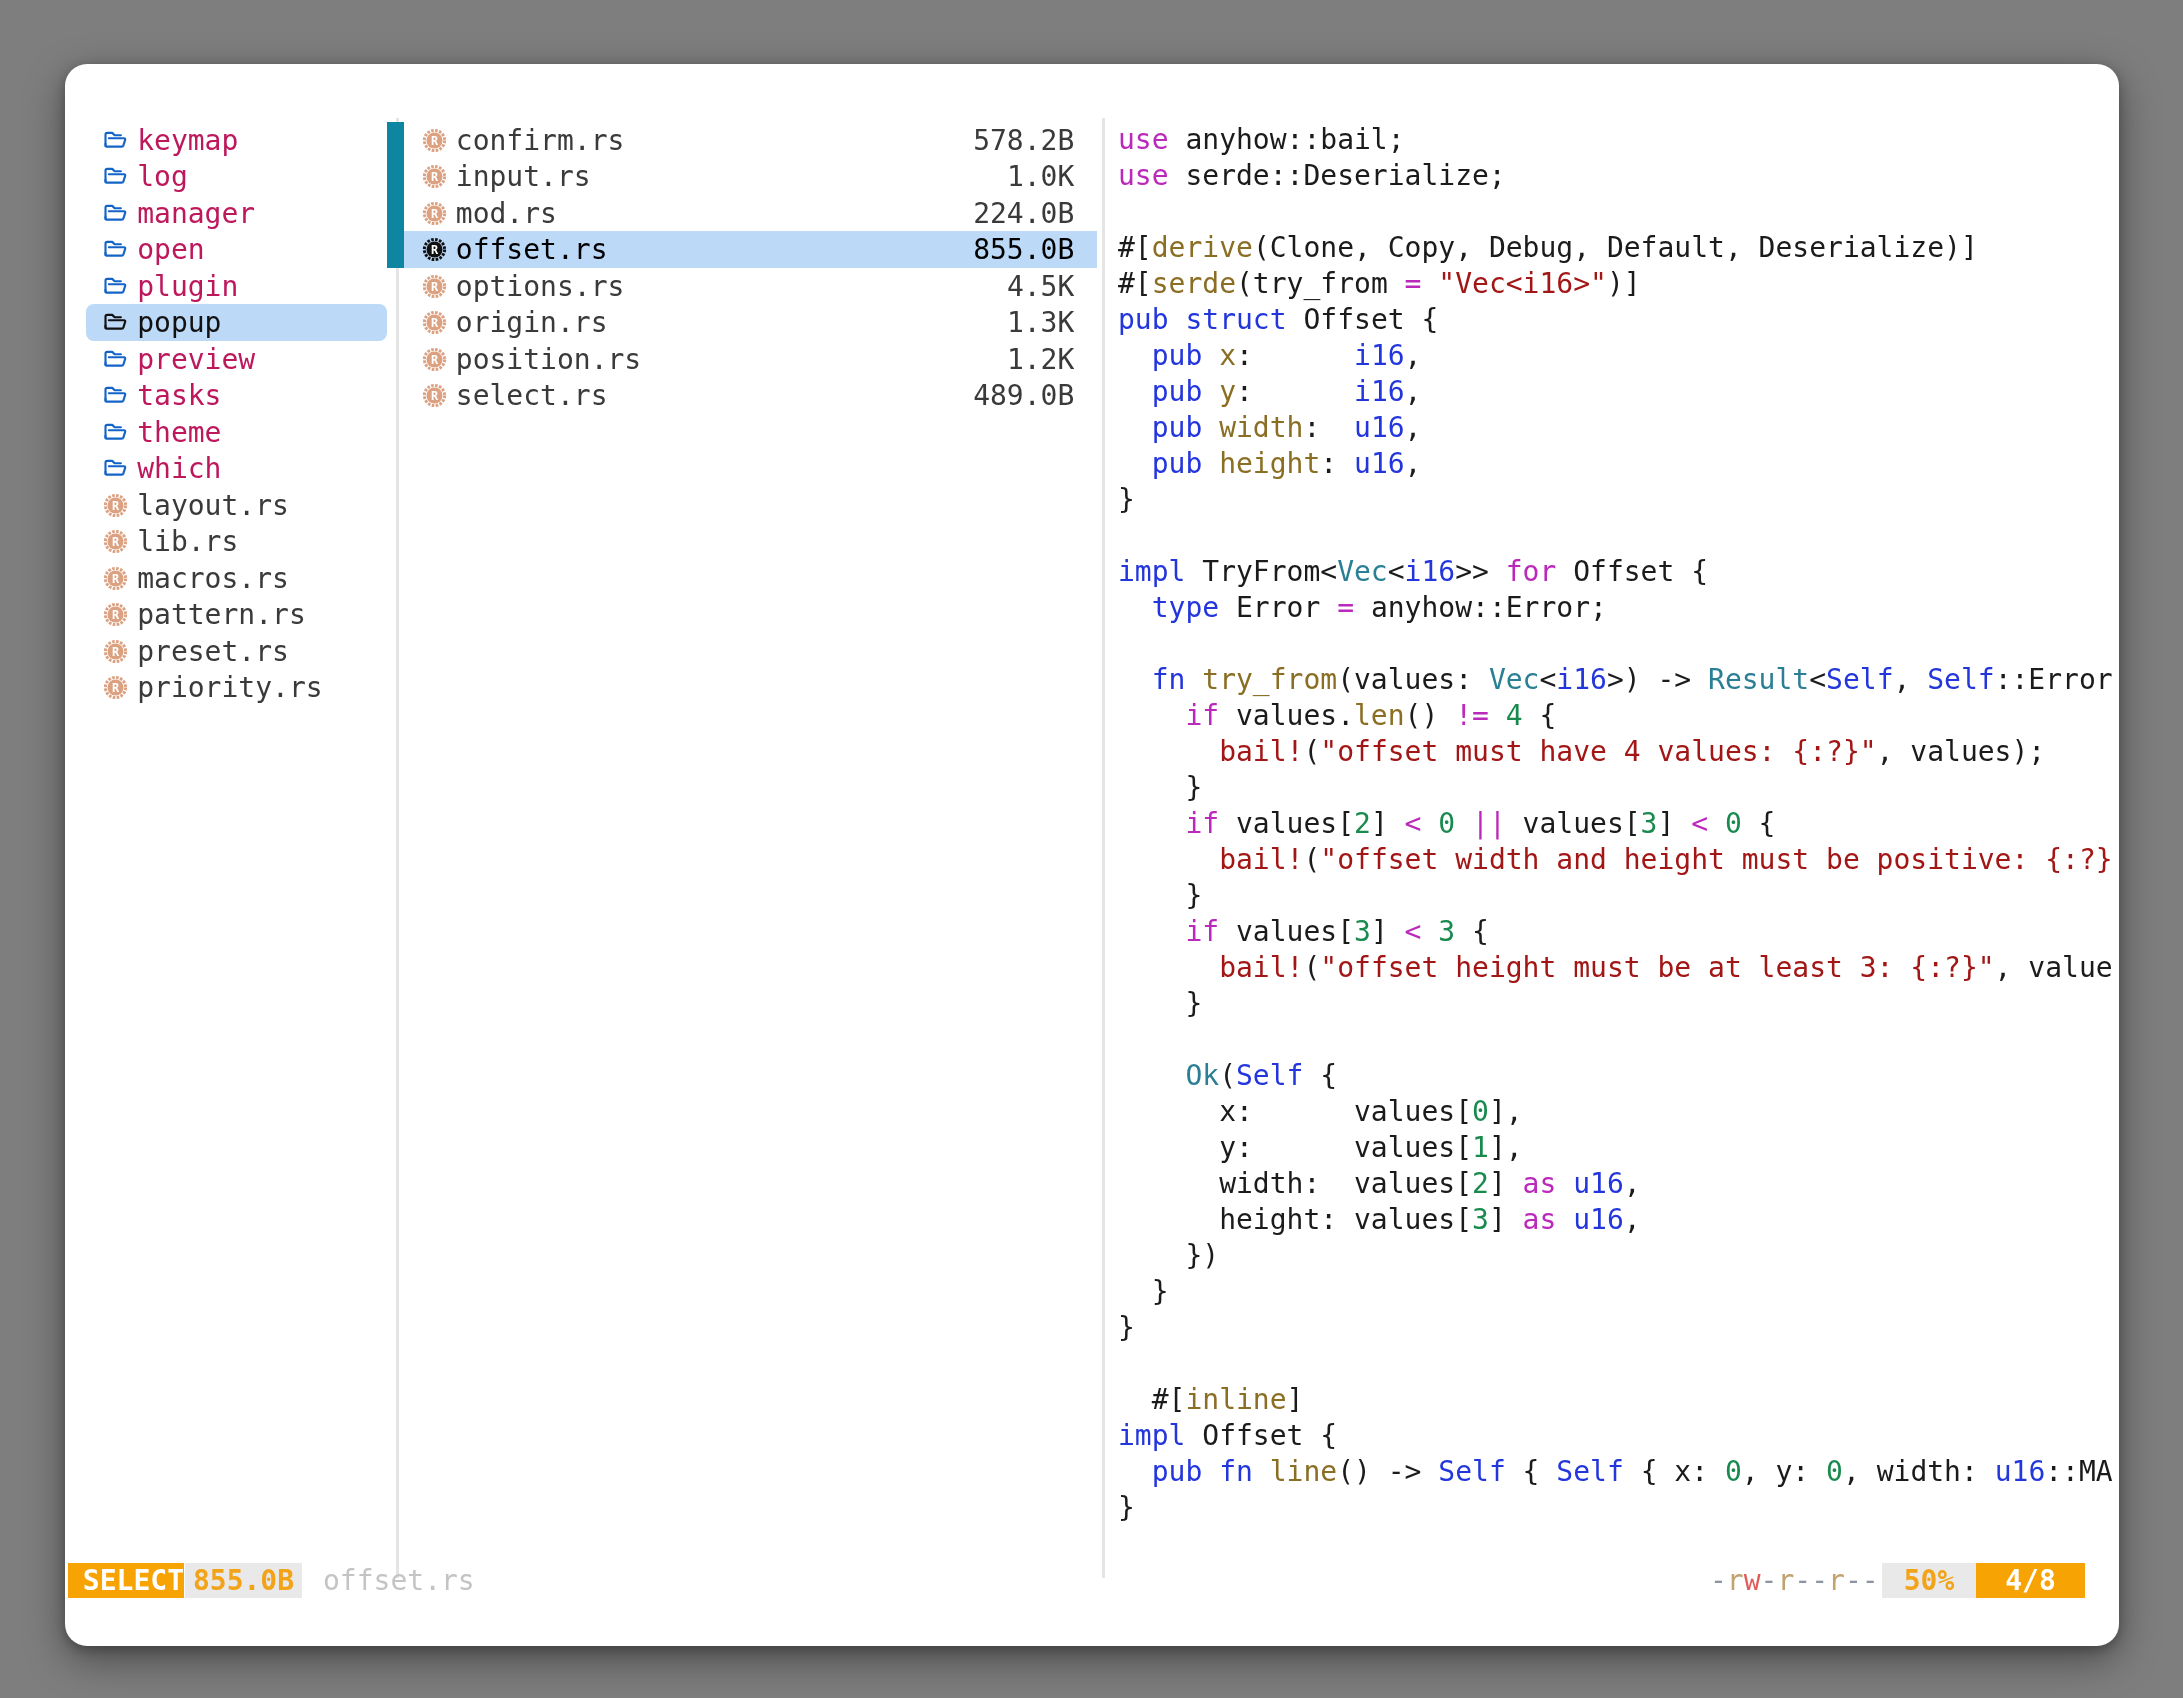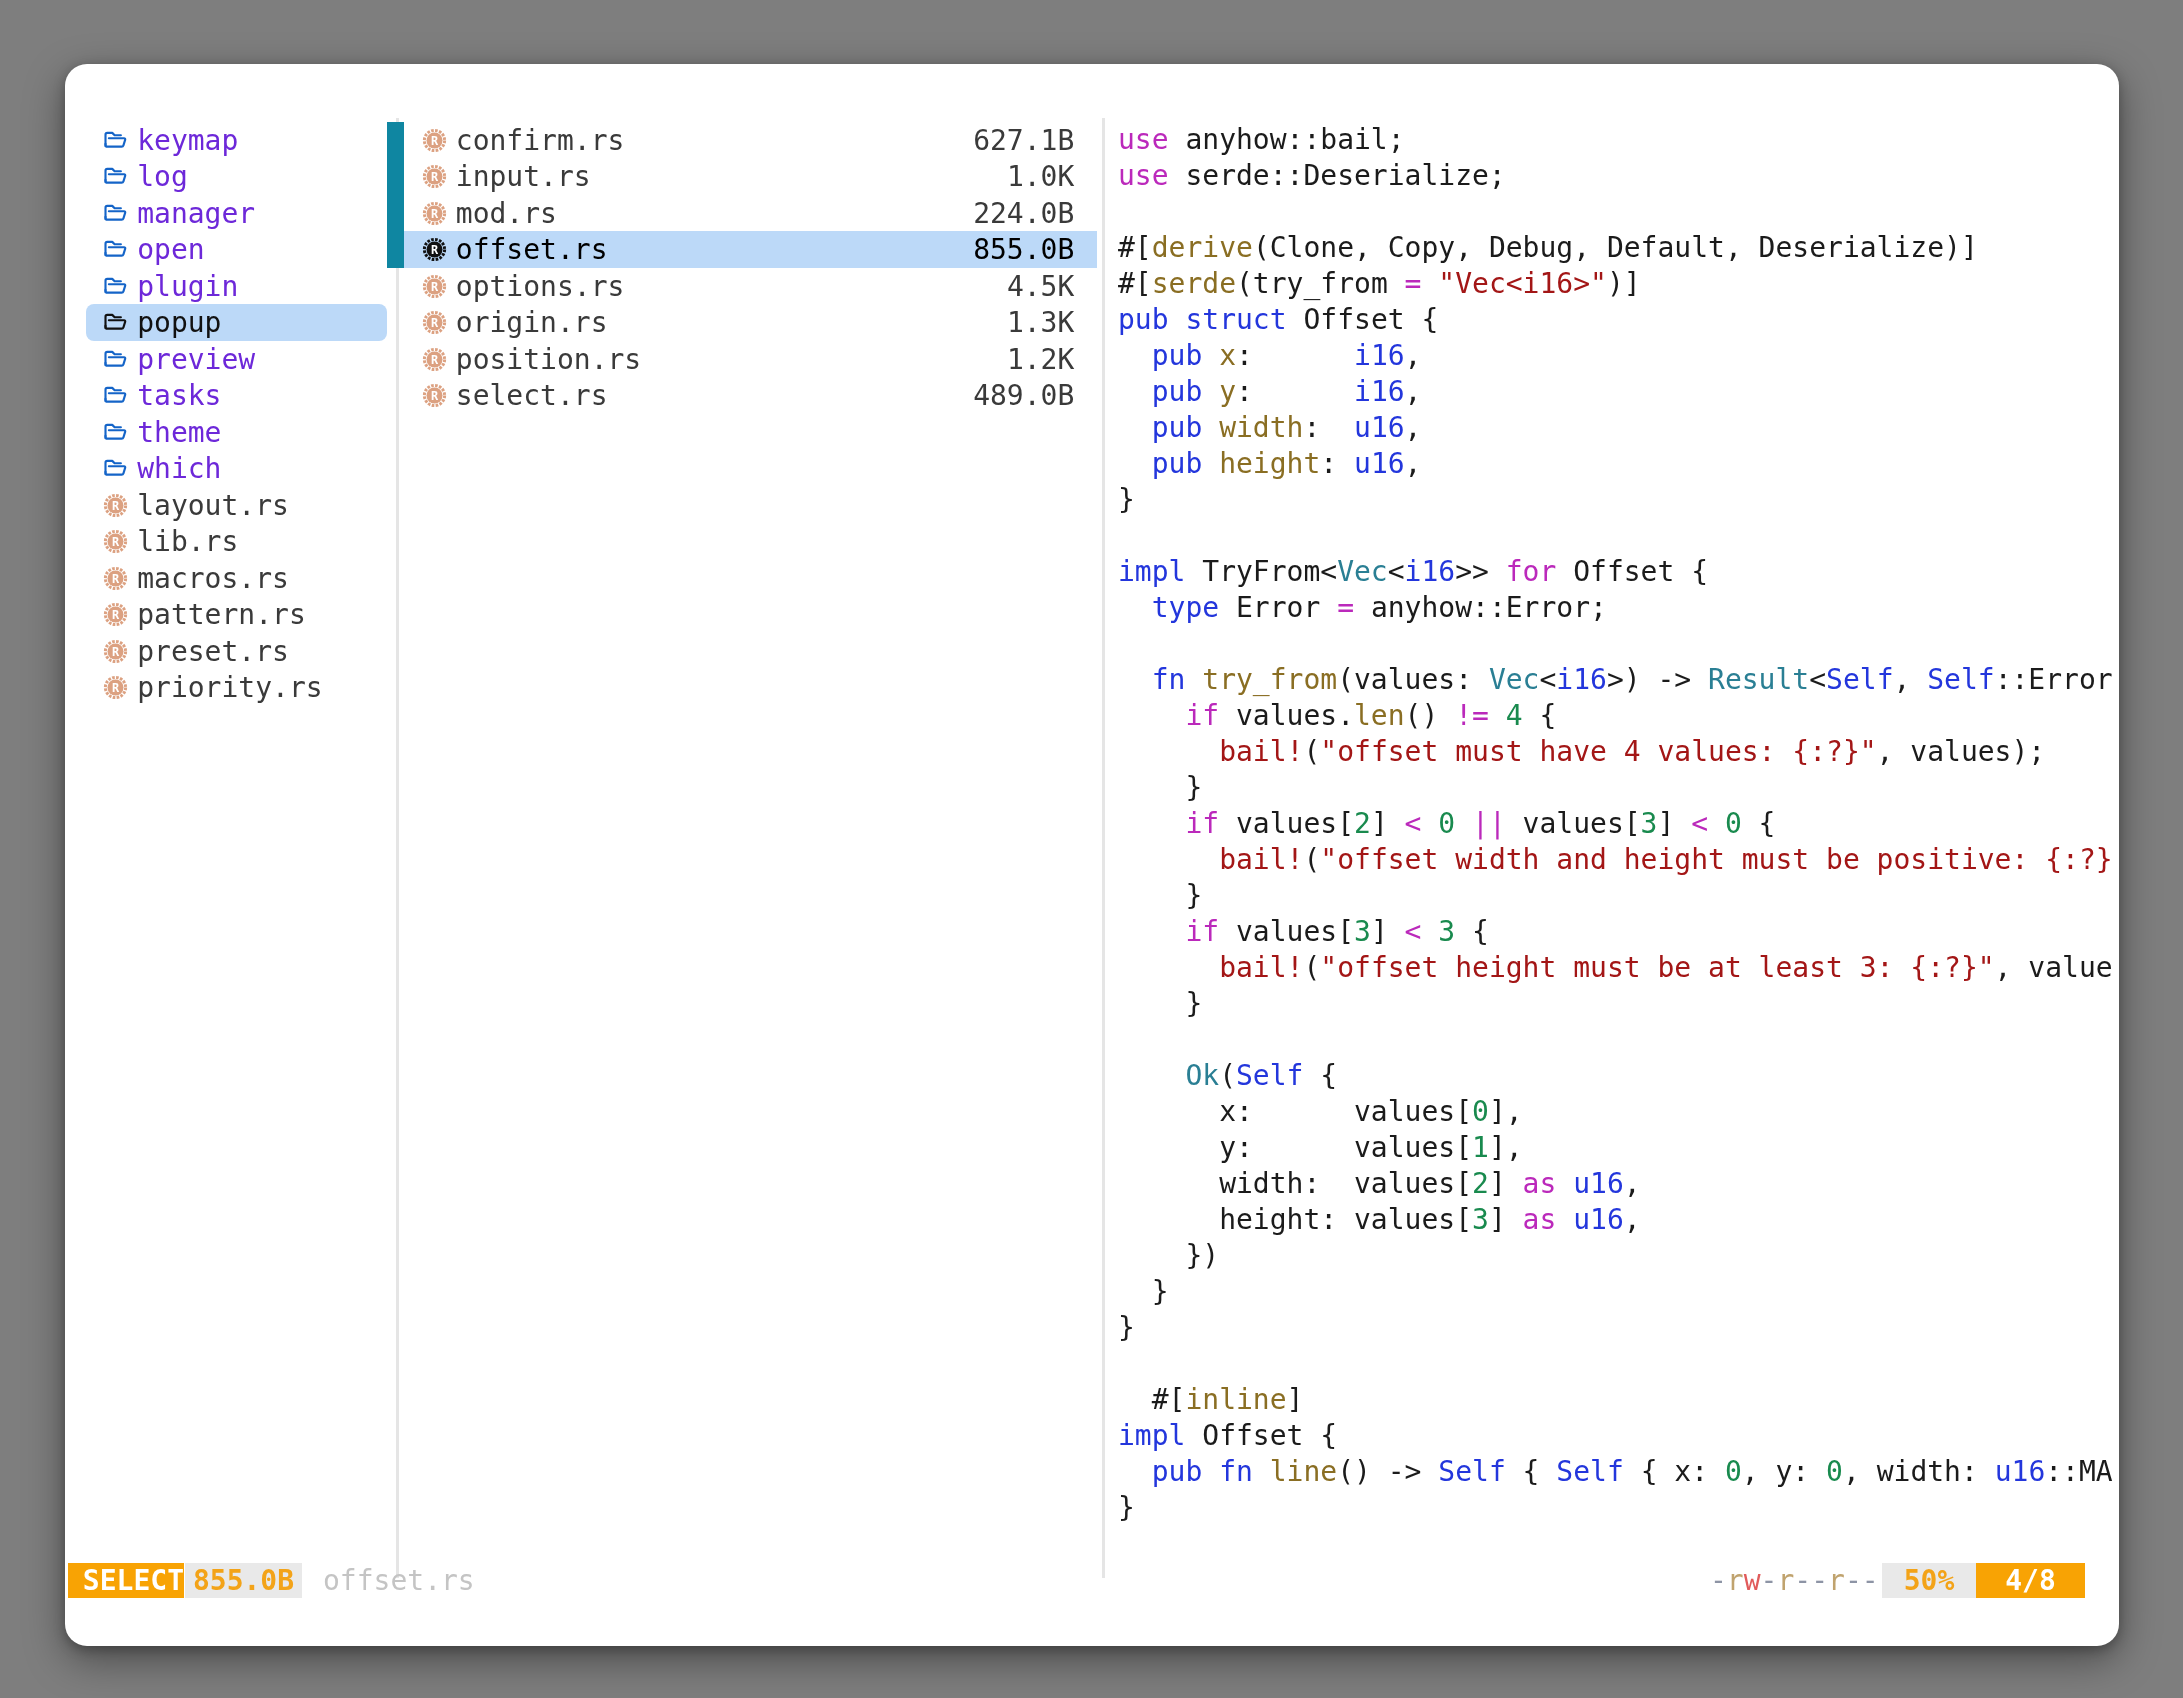--- a/index.html
+++ b/index.html
@@ -25,21 +25,21 @@
   .row{
     position:absolute;height:37px;display:flex;align-items:center;
     font-size:28px;line-height:37px;white-space:pre;z-index:2;
   }
   .row .icon{width:25px;height:25px;display:inline-block;flex:0 0 25px;}
   .row .icon svg{display:block;}
   .side-row{left:21px;width:301px;}
   .side-row .icon{margin-left:17px;}
   .side-row .lbl{margin-left:9.2px;}
   .side-row.folder{color:#1464c8;}
-  .side-row.folder .lbl{color:#6d28d9;}
+  .side-row.folder .lbl{color:#be185d;}
   .side-row.rust{color:#dca181;}
   .side-row.rust .lbl{color:#3a3a3a;}
   .side-row.sel{background:#bcd9f8;}
   .side-row.sel, .side-row.sel .lbl{color:#111111 !important;border-radius:8px;}
 
   .file-row{left:339px;width:693px;}
   .file-row .icon{margin-left:17.6px;color:#dca181;}
   .file-row .lbl{margin-left:9.2px;color:#3a3a3a;}
   .file-row .size{position:absolute;right:22.7px;color:#3a3a3a;}
   .file-row.sel{background:#bcd9f8;}
@@ -153,21 +153,21 @@
             <circle cx="10" cy="10" r="8.1" fill="none" stroke="currentColor" stroke-width="2.4" stroke-dasharray="2.1 1.1"></circle>
             <circle cx="10" cy="10" r="6.4" fill="currentColor"></circle>
             <text x="10" y="13.6" text-anchor="middle" font-size="9.5" font-weight="bold" fill="#ffffff" font-family="DejaVu Sans Mono, monospace">R</text>
           </svg></span><span class="lbl">priority.rs</span></div>
     </div>
   <div id="filelist">
       <div class="row file-row" style="top: 58px;"><span class="icon"><svg viewBox="0 0 20 20" width="25" height="25" style="font-size:33px">
             <circle cx="10" cy="10" r="8.1" fill="none" stroke="currentColor" stroke-width="2.4" stroke-dasharray="2.1 1.1"></circle>
             <circle cx="10" cy="10" r="6.4" fill="currentColor"></circle>
             <text x="10" y="13.6" text-anchor="middle" font-size="9.5" font-weight="bold" fill="#ffffff" font-family="DejaVu Sans Mono, monospace">R</text>
-          </svg></span><span class="lbl">confirm.rs</span><span class="size">627.1B</span></div>
+          </svg></span><span class="lbl">confirm.rs</span><span class="size">578.2B</span></div>
       <div class="row file-row" style="top: 94px;"><span class="icon"><svg viewBox="0 0 20 20" width="25" height="25" style="font-size:33px">
             <circle cx="10" cy="10" r="8.1" fill="none" stroke="currentColor" stroke-width="2.4" stroke-dasharray="2.1 1.1"></circle>
             <circle cx="10" cy="10" r="6.4" fill="currentColor"></circle>
             <text x="10" y="13.6" text-anchor="middle" font-size="9.5" font-weight="bold" fill="#ffffff" font-family="DejaVu Sans Mono, monospace">R</text>
           </svg></span><span class="lbl">input.rs</span><span class="size">1.0K</span></div>
       <div class="row file-row" style="top: 131px;"><span class="icon"><svg viewBox="0 0 20 20" width="25" height="25" style="font-size:33px">
             <circle cx="10" cy="10" r="8.1" fill="none" stroke="currentColor" stroke-width="2.4" stroke-dasharray="2.1 1.1"></circle>
             <circle cx="10" cy="10" r="6.4" fill="currentColor"></circle>
             <text x="10" y="13.6" text-anchor="middle" font-size="9.5" font-weight="bold" fill="#ffffff" font-family="DejaVu Sans Mono, monospace">R</text>
           </svg></span><span class="lbl">mod.rs</span><span class="size">224.0B</span></div>

